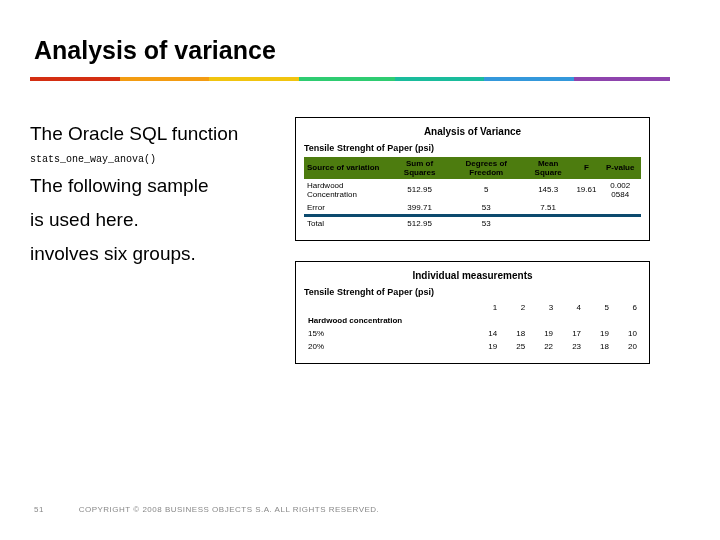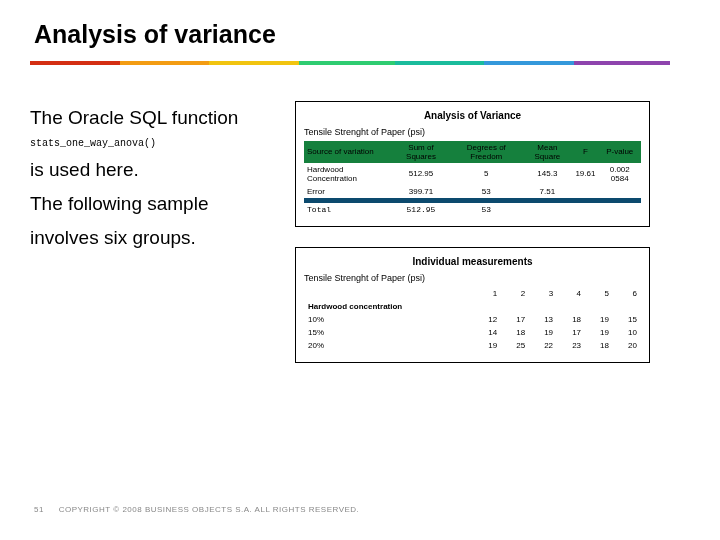--- a/index.html
+++ b/index.html
@@ -10,21 +10,21 @@
     background: #fff;
     font-family: Arial, Helvetica, sans-serif;
     color: #000;
     overflow: hidden;
   }
   .slide {
     position: relative;
     width: 680px;
     height: 540px;
     box-sizing: border-box;
-    padding: 16px 30px 0 30px;
+    padding: 32px 30px 0 30px;
   }
   .title {
     font-size: 25px;
     font-weight: bold;
     line-height: 1.15;
     margin: 4px 0 8px 4px;
   }
   .rainbow {
     margin: 12px 0 18px 0;
     height: 4px;
@@ -63,44 +63,44 @@
     padding: 6px 8px 10px 8px;
     box-sizing: border-box;
   }
   .panel-title {
     text-align: center;
     font-weight: bold;
     font-size: 10px;
     margin: 2px 0 6px 0;
   }
   .subhead {
-    font-weight: normal;
+    font-weight: bold;
     font-size: 9px;
     margin-bottom: 4px;
   }
   table.anova {
     width: 100%;
     border-collapse: collapse;
     font-size: 8px;
   }
   table.anova thead th {
-    background: #15803d;
-    font-weight: normal;
+    background: #4d7c0f;
+    font-weight: bold;
     text-align: center;
     padding: 2px 3px;
     border: none;
   }
   table.anova thead th:first-child { text-align: left; }
   table.anova tbody td {
     padding: 2px 3px;
     text-align: center;
     border: none;
   }
   table.anova tbody td:first-child { text-align: left; }
-  table.anova tbody tr.total td { border-top: 5px solid #0c4a6e; font-family: Liberation Mono, monospace; }
+  table.anova tbody tr.total td { border-top: 3px solid #0c4a6e; }
 
   table.measure {
     width: 100%;
     border-collapse: collapse;
     font-size: 8px;
   }
   table.measure th, table.measure td {
     padding: 2px 4px;
     text-align: right;
     border: none;
@@ -114,40 +114,40 @@
   table.measure tbody td.rowhead.sub { font-weight: normal; }
 
   .footer {
     position: absolute;
     left: 34px;
     bottom: 26px;
     font-size: 8px;
     color: #888;
     letter-spacing: 0.5px;
   }
-  .footer .pg { margin-right: 12px; }
+  .footer .pg { margin-right: 32px; }
 </style>
 </head>
 <body>
 
 <div class="slide">
 
   <div class="title">
     <span>Analysis of variance</span><br>
   </div>
 
   <div class="rainbow"></div>
 
   <div class="content">
 
     <div class="left">
       <div>The Oracle SQL function</div>
       <div class="mono">stats_one_way_anova()</div>
+      <div>The following sample</div>
       <div>is used here.</div>
-      <div>The following sample</div>
       <div>involves six groups.</div>
     </div>
 
     <div class="right">
 
       <div class="panel">
         <div class="panel-title">Analysis of Variance</div>
         <div class="subhead">Tensile Strenght of Paper (psi)</div>
         <table class="anova">
           <thead>
@@ -208,29 +208,20 @@
             <tr>
               <td class="rowhead">Hardwood concentration</td>
               <td></td>
               <td></td>
               <td></td>
               <td></td>
               <td></td>
               <td></td>
             </tr>
             <tr>
-              <td class="rowhead sub">10%</td>
-              <td>12</td>
-              <td>17</td>
-              <td>13</td>
-              <td>18</td>
-              <td>19</td>
-              <td>15</td>
-            </tr>
-            <tr>
               <td class="rowhead sub">15%</td>
               <td>14</td>
               <td>18</td>
               <td>19</td>
               <td>17</td>
               <td>19</td>
               <td>10</td>
             </tr>
             <tr>
               <td class="rowhead sub">20%</td>

